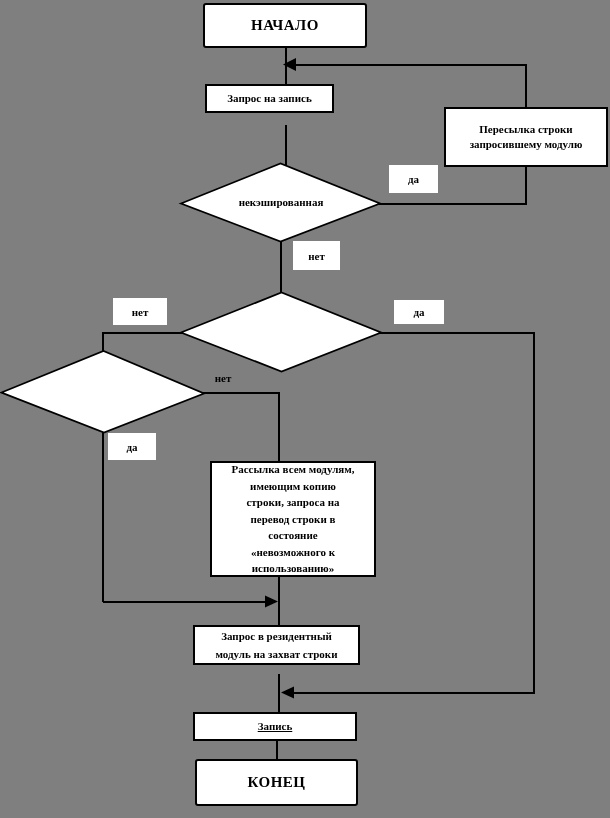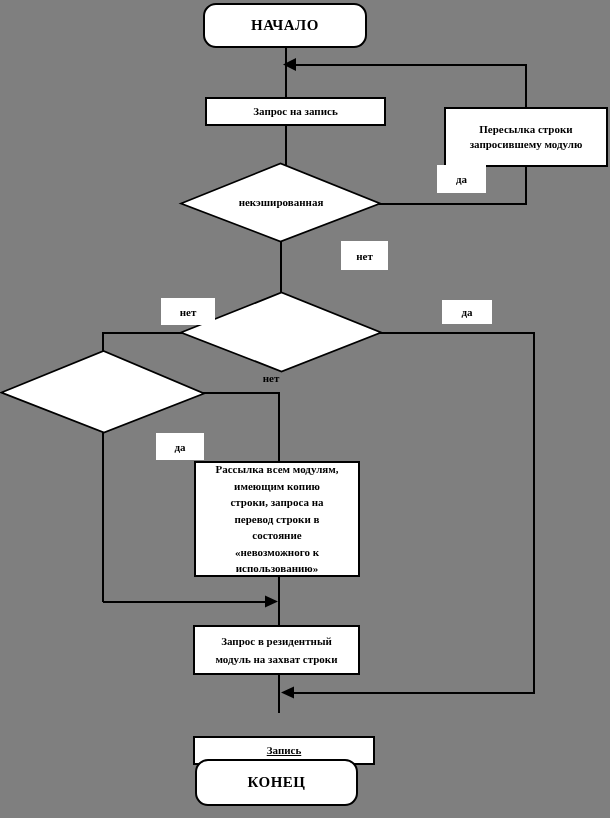--- a/index.html
+++ b/index.html
@@ -19,39 +19,38 @@
     background:#fff;
     border:2px solid #000;
     box-sizing:border-box;
     display:flex;align-items:center;justify-content:center;
     text-align:center;
     font-size:11px;
     line-height:15px;
     white-space:pre-line;
   }
   .terminator{
-    border-radius:13px;
+    border-radius:3px;
     font-size:15px;
     letter-spacing:0.5px;
   }
   .dtext{
     position:absolute;
     display:flex;align-items:center;justify-content:center;
     text-align:right;
     font-size:11px;
     line-height:20px;
     white-space:pre-line;
     pointer-events:none;
   }
   .lbl{
     position:absolute;
     background:#fff;
     display:flex;align-items:center;justify-content:center;
     font-size:11px;
-    margin-left:48px;
   }
   .lbl.bare{background:transparent;}
   .multiline-sm{font-size:11px;line-height:16.5px;}
   .capture-box{line-height:18px;}
 </style>
 </head>
 <body>
 
 <div id="canvas">
 
@@ -96,42 +95,42 @@
     </g>
     <g fill="#ffffff" stroke="#000" stroke-width="1.8">
       <polygon points="181,203.5 280.5,163.5 380,203.5 280.5,241.5"></polygon>
       <polygon points="181,332.5 281.5,292.5 381,332.5 281.5,371.5"></polygon>
       <polygon points="1.5,392.5 103.5,351 204,393.5 104,432.5"></polygon>
     </g>
   </svg>
 
   <div class="box terminator" style="left:203px;top:3px;width:164px;height:45px;">НАЧАЛО</div>
 
-  <div class="box" style="left:205px;top:97px;width:181px;height:29px;">Запрос на запись</div>
+  <div class="box" style="left:205px;top:84px;width:129px;height:29px;">Запрос на запись</div>
 
   <div class="box" style="left:444px;top:107px;width:164px;height:60px;">Пересылка строки
 запросившему модулю</div>
 
   <div class="dtext" style="left:196px;top:182px;width:170px;height:40px;">некэшированная</div>
 
   <div class="lbl" style="left:389px;top:165px;width:49px;height:28px;">да</div>
   <div class="lbl" style="left:293px;top:241px;width:47px;height:29px;">нет</div>
   <div class="lbl" style="left:113px;top:298px;width:54px;height:27px;">нет</div>
   <div class="lbl" style="left:394px;top:300px;width:50px;height:24px;">да</div>
   <div class="lbl bare" style="left:208px;top:370px;width:30px;height:16px;">нет</div>
   <div class="lbl" style="left:108px;top:433px;width:48px;height:27px;">да</div>
 
-  <div class="box multiline-sm" style="left:194px;top:461px;width:166px;height:116px;">Рассылка всем модулям,
+  <div class="box multiline-sm" style="left:210px;top:461px;width:166px;height:116px;">Рассылка всем модулям,
 имеющим копию
 строки, запроса на
 перевод строки в
 состояние
 «невозможного к
 использованию»</div>
 
-  <div class="box capture-box" style="left:193px;top:625px;width:167px;height:50px;">Запрос в резидентный
+  <div class="box capture-box" style="left:193px;top:625px;width:167px;height:40px;">Запрос в резидентный
 модуль на захват  строки</div>
 
-  <div class="box" style="left:193px;top:736px;width:182px;height:29px;text-decoration:underline;">Запись</div>
+  <div class="box" style="left:193px;top:712px;width:164px;height:29px;text-decoration:underline;">Запись</div>
 
   <div class="box terminator" style="left:195px;top:759px;width:163px;height:47px;">КОНЕЦ</div>
 
 </div>
 
 </body></html>

